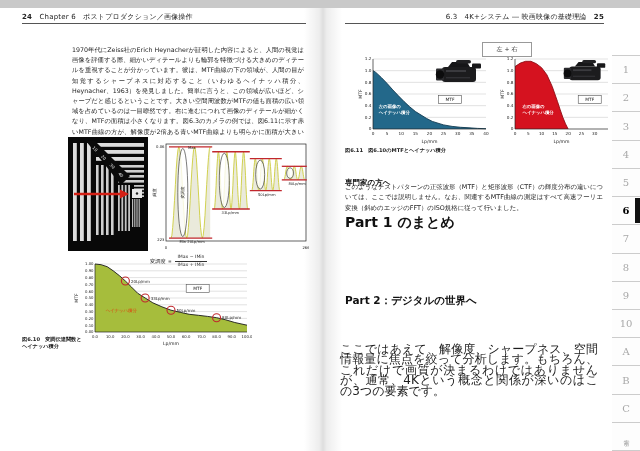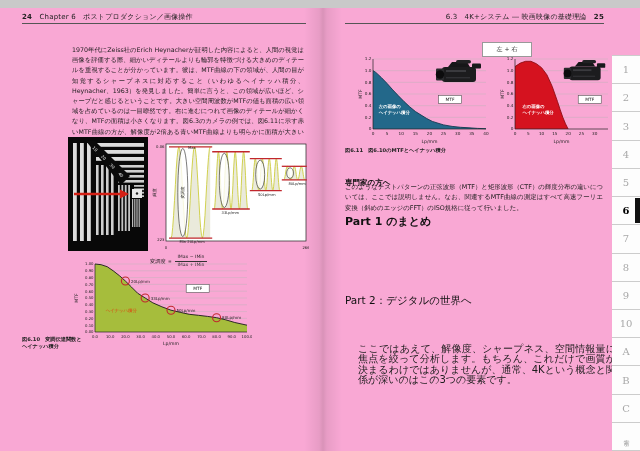--- a/index.html
+++ b/index.html
@@ -1,29 +1,29 @@
 <!DOCTYPE html>
 <html><head>
 <meta charset="utf-8">
 <style>
   html,body{margin:0;padding:0;}
   body{width:640px;height:451px;background:#c9c9c9;font-family:"DejaVu Sans","Liberation Sans",sans-serif;overflow:hidden;position:relative;}
-  .page{position:absolute;top:8px;height:443px;background:#f9a8d4;}
+  .page{position:absolute;top:8px;height:443px;background:#ffffff;}
   #pageL{left:0;width:322px;}
   #pageR{left:322px;width:318px;}
   .gutter{position:absolute;top:8px;left:304px;width:38px;height:443px;pointer-events:none;
     background:linear-gradient(to right,rgba(0,0,0,0) 0%,rgba(0,0,0,0.07) 40%,rgba(0,0,0,0.13) 50%,rgba(0,0,0,0.07) 60%,rgba(0,0,0,0) 100%);}
   .hdr{position:absolute;top:4px;font-size:7px;color:#222;letter-spacing:0.2px;white-space:nowrap;}
   .hdr b{font-weight:bold;}
   .rule{position:absolute;top:15px;height:1px;background:#555;}
   .para{position:absolute;font-size:6.3px;line-height:10.2px;color:#1c1c1c;text-align:justify;overflow-wrap:anywhere;}
   .cap{position:absolute;font-size:5.2px;line-height:7px;font-weight:bold;color:#222;}
   .h-small{position:absolute;font-size:7.5px;font-weight:bold;color:#111;}
-  .h-med{position:absolute;font-size:11px;font-weight:bold;color:#111;}
-  .h-big{position:absolute;font-size:10.5px;font-weight:normal;color:#111;}
+  .h-med{position:absolute;font-size:14px;font-weight:bold;color:#111;}
+  .h-big{position:absolute;font-size:10.5px;font-weight:bold;color:#111;}
   .legendbox{position:absolute;border:1px solid #999;background:#fff;font-size:6px;color:#333;
     display:flex;align-items:center;justify-content:center;}
   .formula{position:absolute;display:flex;align-items:center;gap:3px;font-size:5.2px;color:#222;}
   .frac{display:inline-flex;flex-direction:column;text-align:center;font-size:4.6px;line-height:6px;}
   .frac .num{border-bottom:0.5px solid #333;padding:0 2px 0.5px 2px;}
   .frac .den{padding-top:0.5px;}
   .tabs{position:absolute;right:0;top:47px;width:28px;bottom:0;display:flex;flex-direction:column;background:#fdfdfd;}
   .tab{flex:1;position:relative;display:flex;align-items:center;justify-content:center;
     font-family:"DejaVu Serif","Liberation Serif",serif;font-size:10px;color:#a8a8a8;border-top:1px solid #ccc;}
   .tab:last-child{border-bottom:1px solid #ccc;}
@@ -294,21 +294,21 @@
   </div>
 
   <div class="cap" style="left:23px;top:139px;width:240px;">図6.11　図6.10のMTFとヘイナッハ積分</div>
 
   <div class="h-small" style="left:23px;top:170px;text-align:center;">専門家の方へ</div>
   <div class="para" style="left:23px;top:174px;width:258px;font-size:6.4px;line-height:10.4px;">このようなテストパターンの正弦波形（MTF）と矩形波形（CTF）の輝度分布の違いについては、ここでは説明しません。なお、関連するMTF曲線の測定はすべて高速フーリエ変換（斜めのエッジのFFT）のISO規格に従って行いました。</div>
 
   <div class="h-med" style="left:23px;top:206px;">Part 1 のまとめ</div>
 
   <div class="h-big" style="left:23px;top:286px;">Part 2：デジタルの世界へ</div>
-  <div class="para" style="left:36px;top:336px;width:258px;font-size:10px;line-height:10.4px;">ここではあえて、解像度、シャープネス、空間情報量に焦点を絞って分析します。もちろん、これだけで画質が決まるわけではありませんが、通常、4Kという概念と関係が深いのはこの3つの要素です。</div>
+  <div class="para" style="left:18px;top:336px;width:258px;font-size:12px;line-height:10.4px;">ここではあえて、解像度、シャープネス、空間情報量に焦点を絞って分析します。もちろん、これだけで画質が決まるわけではありませんが、通常、4Kという概念と関係が深いのはこの3つの要素です。</div>
 
   <div class="tabs">
       <div class="tab">
         <span>1</span>
       </div>
       <div class="tab">
         <span>2</span>
       </div>
       <div class="tab">
         <span>3</span>

